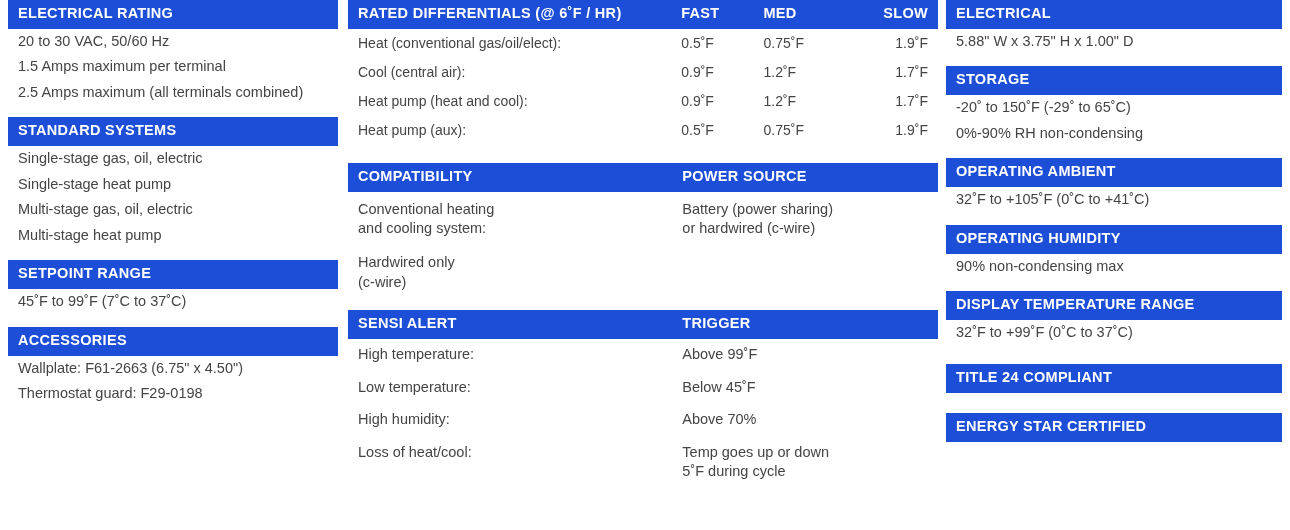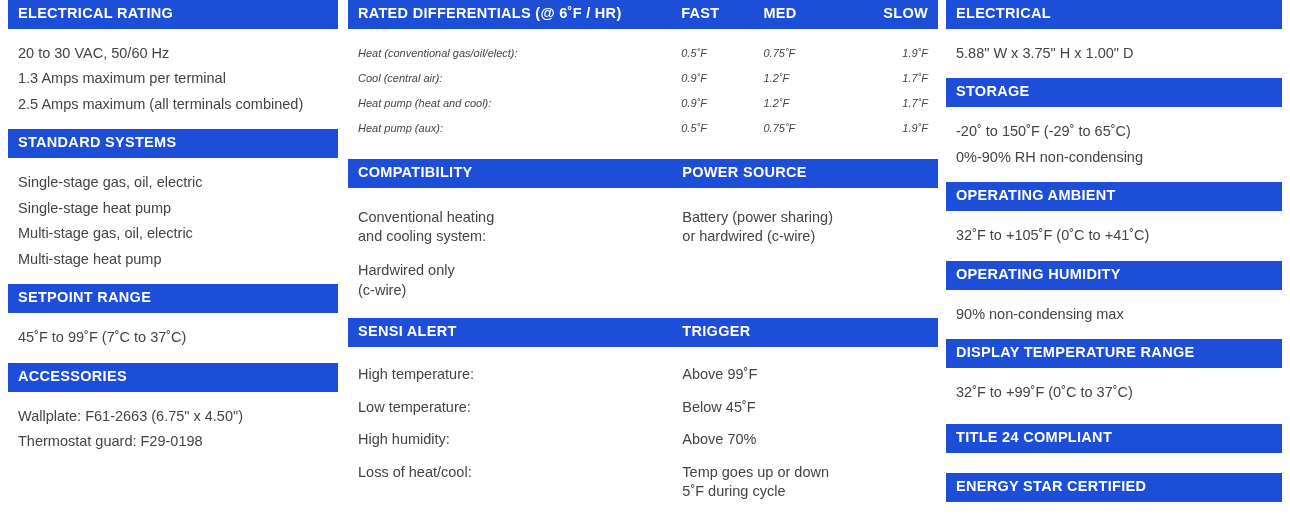--- a/index.html
+++ b/index.html
@@ -37,21 +37,21 @@
     box-sizing: border-box;
     line-height: 1.1;
   }
 
   .band-wide-cols {
     display: flex;
     align-items: flex-end;
   }
 
   .body-block {
-    padding: 12px 10px 4px 10px;
+    padding: 0 10px 4px 10px;
   }
   .line {
     font-size: 14.5px;
     color: #444444;
     line-height: 1.0;
     padding: 5px 0 6px 0;
     white-space: nowrap;
   }
   .spacer-sm { height: 8px; }
   .spacer-md { height: 14px; }
@@ -61,25 +61,24 @@
   .rd-head {
     display: flex;
     align-items: baseline;
   }
   .rd-head .rd-title { width: 330px; }
   .rd-col { width: 84px; }
   .rd-col.rd-slow { width: 84px; text-align: right; }
   .rd-row {
     display: flex;
     align-items: flex-end;
-    font-size: 11px;
+    font-size: 14px;
     color: #444444;
     padding: 6px 0 7px 0;
     white-space: nowrap;
-    font-style: italic;
   }
   .rd-row .rd-label { width: 330px; }
   .rd-row .rd-v { width: 84px; }
   .rd-row .rd-v.rd-slow { width: 84px; text-align: right; }
 
   
   .two-col-row {
     display: flex;
     font-size: 14.5px;
     color: #444444;
@@ -107,21 +106,21 @@
 
 <div class="sheet">
 
   <div class="col col-left">
 
     <div class="band">
       <span>ELECTRICAL RATING</span>
     </div>
     <div class="body-block">
       <div class="line">20 to 30 VAC, 50/60 Hz</div>
-      <div class="line">1.3 Amps maximum per terminal</div>
+      <div class="line">1.5 Amps maximum per terminal</div>
       <div class="line">2.5 Amps maximum (all terminals combined)</div>
     </div>
 
     <div class="spacer-sm"></div>
 
     <div class="band">
       <span>STANDARD SYSTEMS</span>
     </div>
     <div class="body-block">
       <div class="line">Single-stage gas, oil, electric</div>

